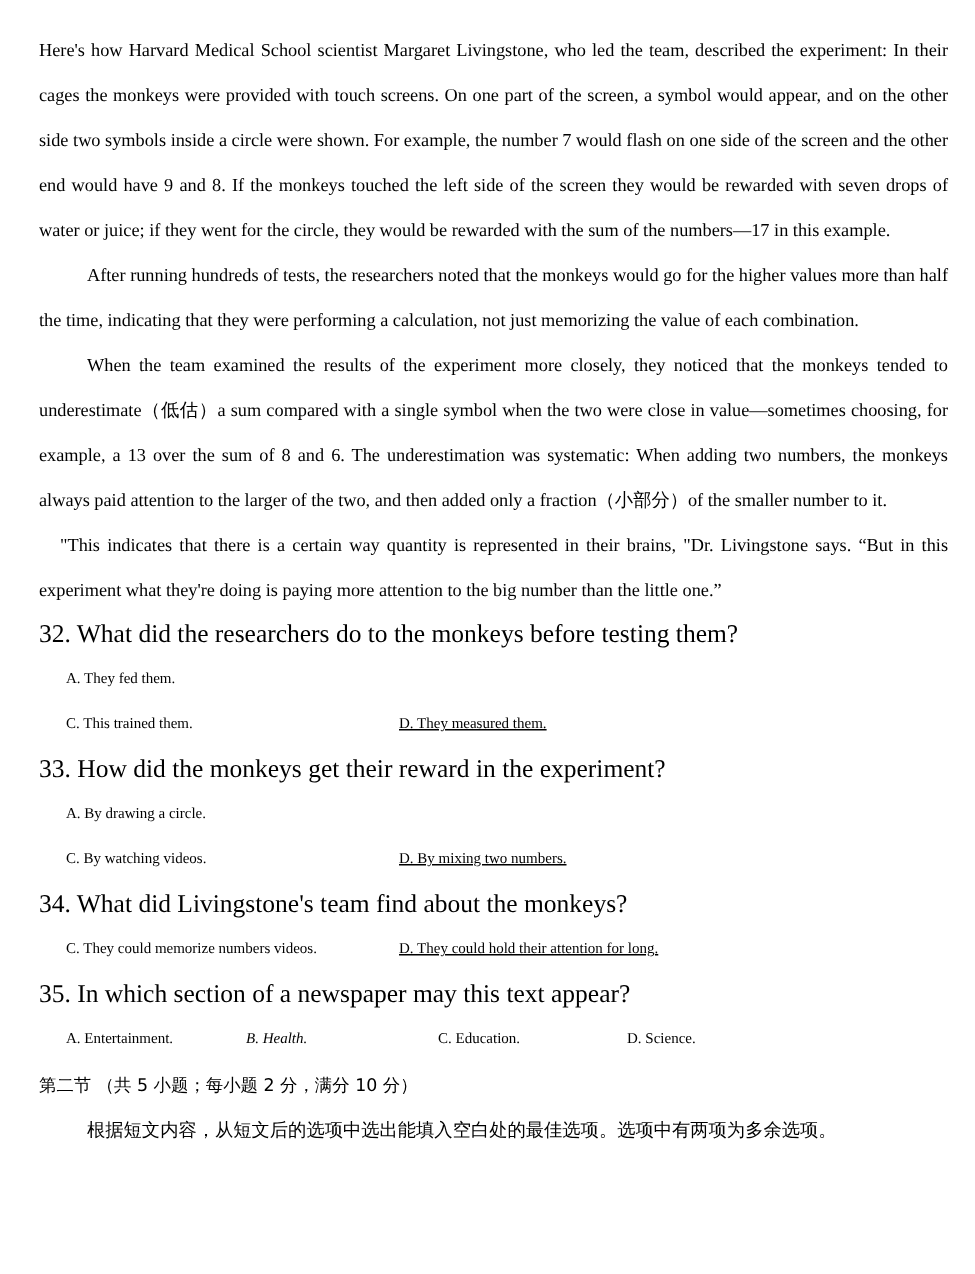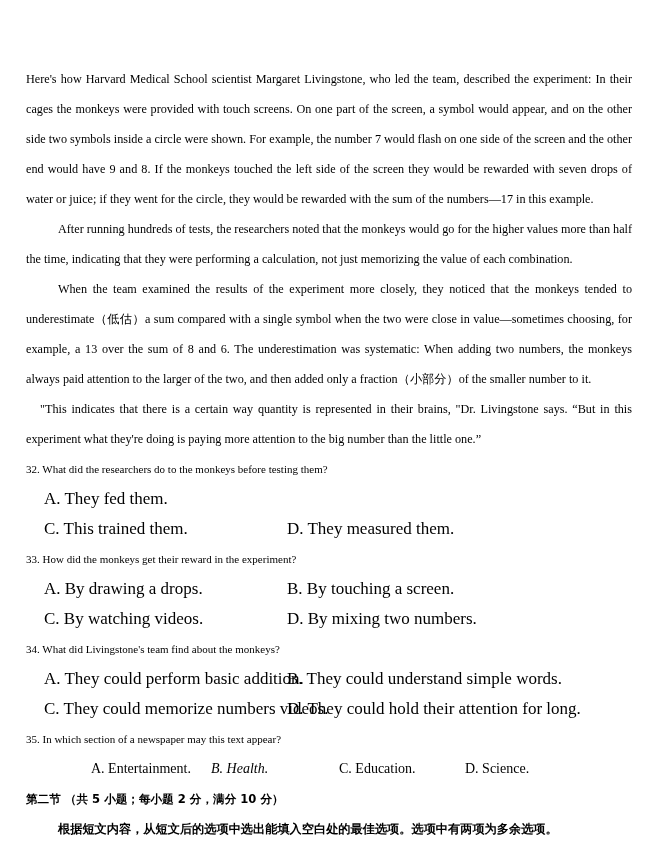--- a/index.html
+++ b/index.html
@@ -13,79 +13,75 @@
     font-family: "Liberation Serif", serif;
     color: #000000;
     overflow: hidden;
   }
   .page {
     width: 650px;
     height: 719px;
     box-sizing: border-box;
     padding: 18px 18px 10px 26px;
     position: relative;
-    margin-top: 46px;
   }
   p.para {
     margin: 0 0 0 0;
     font-size: 12.2px;
     line-height: 30px;
     text-align: justify;
     text-justify: inter-word;
     text-indent: 0;
   }
   p.indent {
     text-indent: 32px;
   }
   p.quote {
     text-indent: 14px;
   }
   .q-stem {
-    font-size: 11px;
+    font-size: 17px;
     line-height: 30px;
     margin: 0;
   }
   .opt-row {
     display: flex;
-    font-size: 17px;
+    font-size: 10px;
     line-height: 30px;
     margin: 0;
     padding-left: 18px;
-    gap: 21px;
   }
   .opt-row .opt {
     white-space: nowrap;
   }
   .opt-a { width: 222px; }
   .opt-b { width: 222px; }
   .opt-c { width: 222px; }
-  .opt-d { width: 200px; }
+  .opt-d { width: 200px; text-decoration: underline; }
 
   .opt-row4 {
     display: flex;
-    font-size: 14px;
+    font-size: 10px;
     line-height: 30px;
     margin: 0;
     padding-left: 18px;
-    justify-content: center;
   }
   .opt-row4 .o1 { width: 120px; }
   .opt-row4 .o2 { width: 128px; font-style: italic; }
   .opt-row4 .o3 { width: 126px; }
   .opt-row4 .o4 { width: 120px; }
 
   .section-head {
     font-size: 12.2px;
     line-height: 30px;
     margin: 0;
   }
   .cn {
     font-family: "DejaVu Sans", sans-serif;
     font-size: 11.6px;
-    font-weight: bold;
   }
   .directions {
     font-size: 12.2px;
     line-height: 30px;
     margin: 0;
     text-indent: 32px;
   }
 </style>
 </head>
 <body>
@@ -107,35 +103,30 @@
     </div>
     <div class="opt-row">
       <span class="opt opt-c">C. This trained them.</span>
       <span class="opt opt-d">D. They measured them.</span>
     </div>
   </div>
 
   <div>
     <p class="q-stem">33. How did the monkeys get their reward in the experiment?</p>
     <div class="opt-row">
-      <span class="opt opt-a">A. By drawing a drops.</span>
-      <span class="opt opt-b">B. By touching a screen.</span>
+      <span class="opt opt-a">A. By drawing a circle.</span>
     </div>
     <div class="opt-row">
       <span class="opt opt-c">C. By watching videos.</span>
       <span class="opt opt-d">D. By mixing two numbers.</span>
     </div>
   </div>
 
   <div>
     <p class="q-stem">34. What did Livingstone's team find about the monkeys?</p>
-    <div class="opt-row">
-      <span class="opt opt-a">A. They could perform basic addition.</span>
-      <span class="opt opt-b">B. They could understand simple words.</span>
-    </div>
     <div class="opt-row">
       <span class="opt opt-c">C. They could memorize numbers videos.</span>
       <span class="opt opt-d">D. They could hold their attention for long.</span>
     </div>
   </div>
 
   <div>
     <p class="q-stem">35. In which section of a newspaper may this text appear?</p>
     <div class="opt-row4">
       <span class="o1">A. Entertainment.</span>

